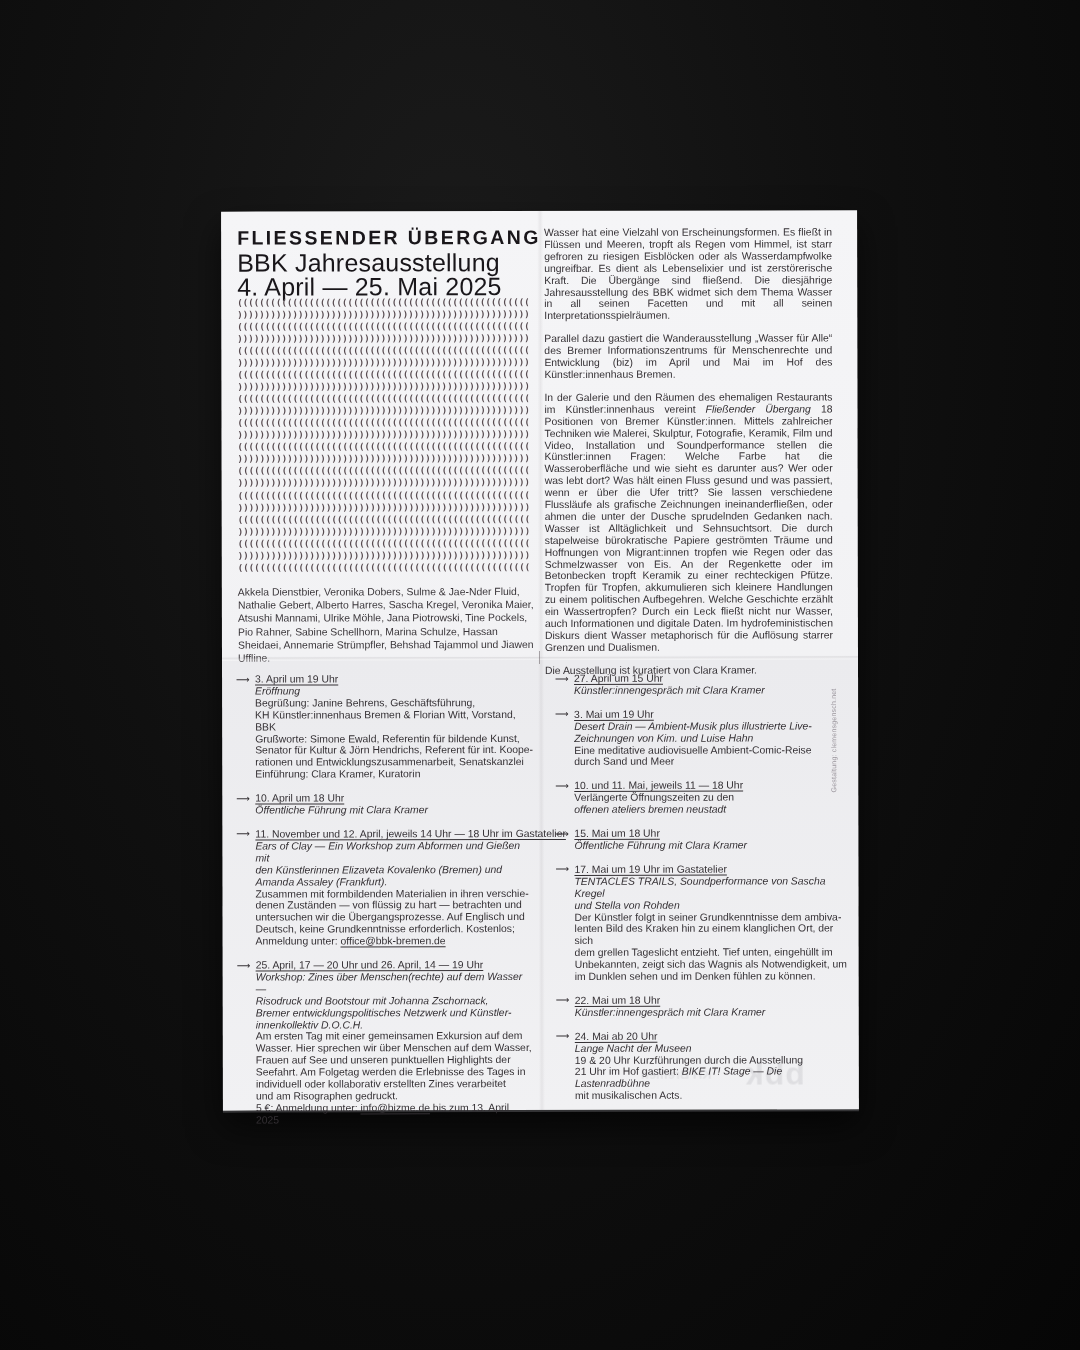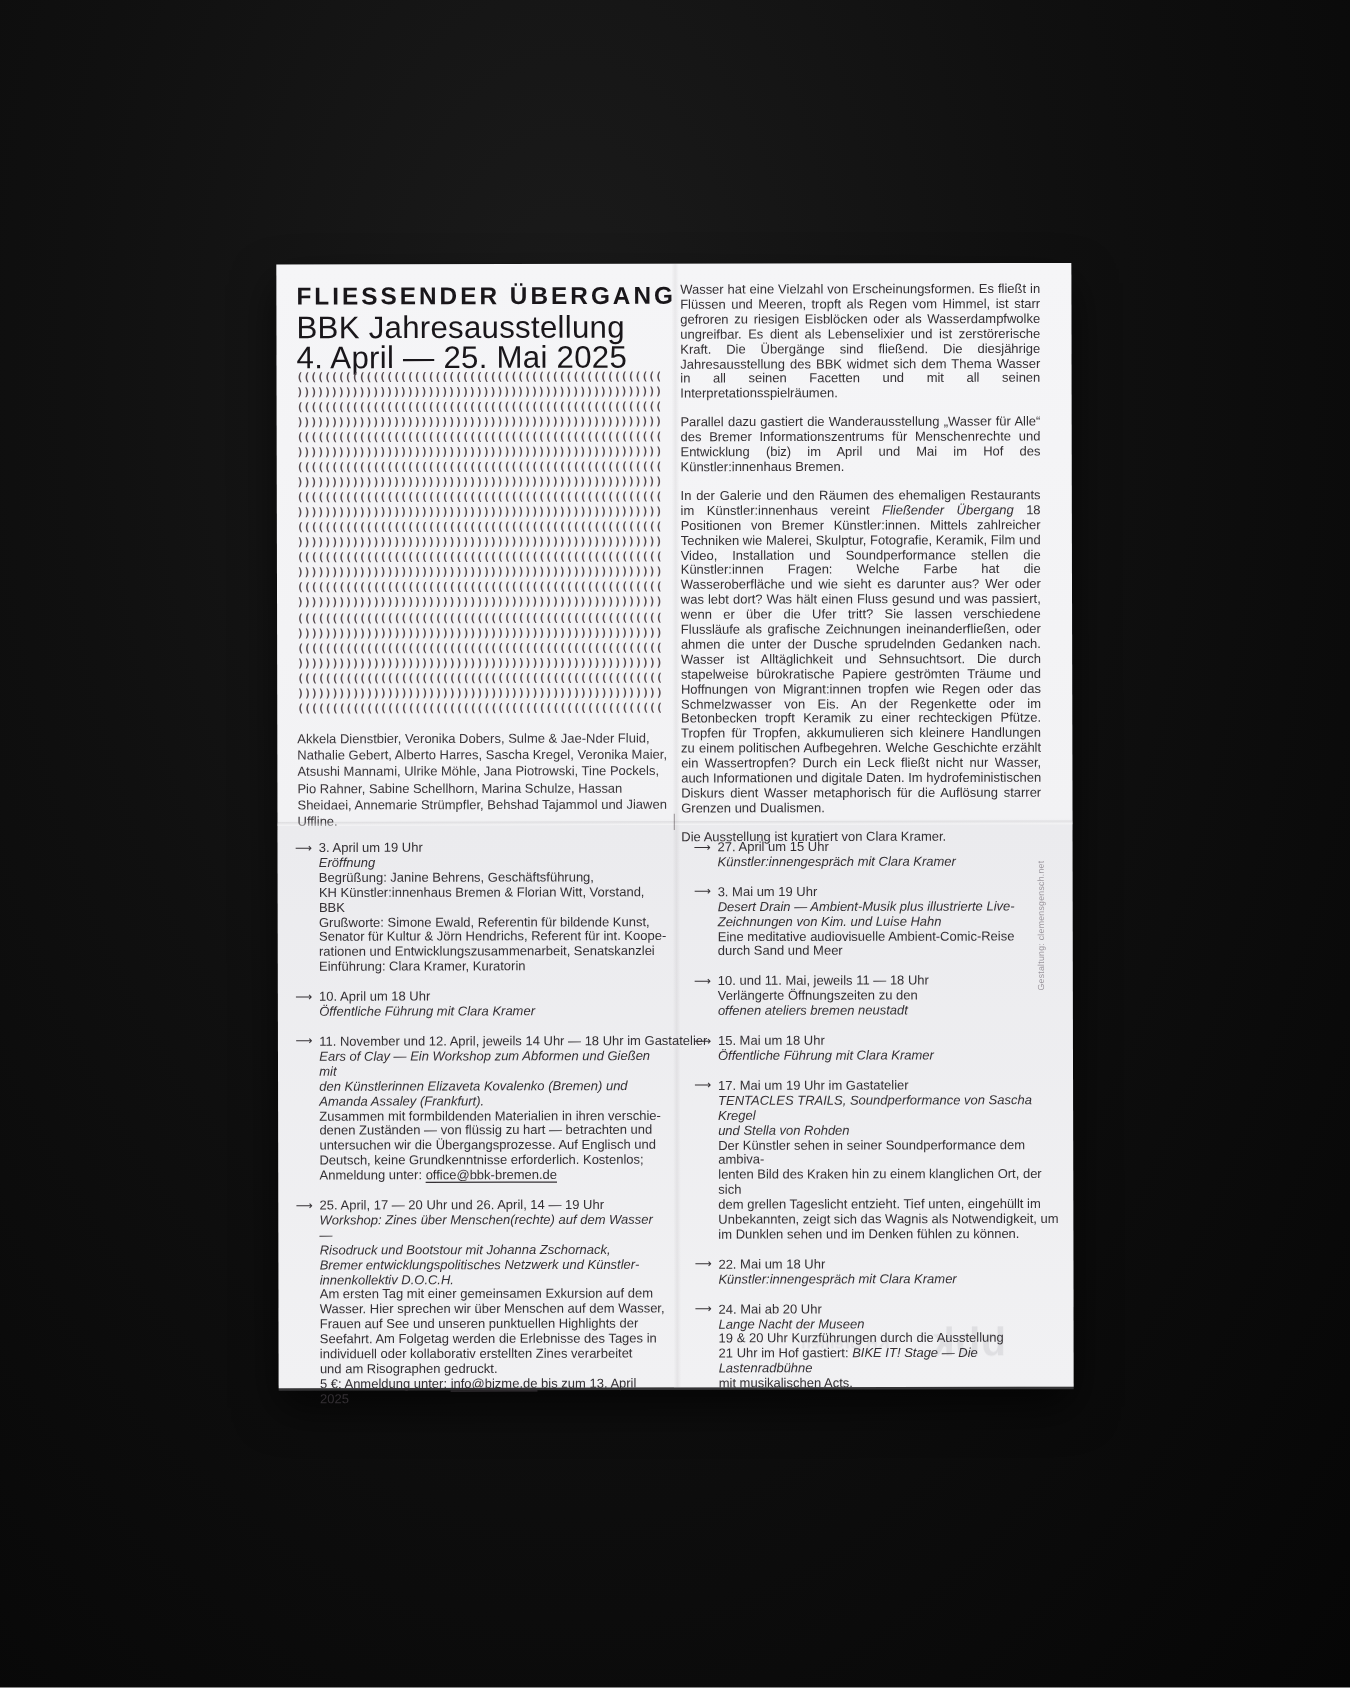--- a/index.html
+++ b/index.html
@@ -38,21 +38,21 @@
   .para{margin:0 0 11px;text-align:justify;font-size:10.4px;line-height:11.9px;color:#343034;}
   .it{font-style:italic;}
   .un{text-decoration:underline;text-underline-offset:1.5px;}
   
   .program{position:absolute;top:462px;width:296px;}
   .program.left{left:16px;}
   .program.right{left:335px;}
   .entry{position:relative;padding-left:17px;margin-bottom:12px;
     font-size:10.4px;line-height:11.9px;color:#343034;}
   .entry-date{white-space:nowrap;}
-  .date-text{text-underline-offset:1.5px;}
+  .date-text{text-decoration:underline;text-underline-offset:1.5px;}
   .arrow{position:absolute;left:-2px;top:-0.5px;font-family:"DejaVu Sans",sans-serif;font-size:9.5px;letter-spacing:-1px;}
   
   .credit{position:absolute;left:608px;top:452px;height:130px;
     writing-mode:vertical-rl;transform:rotate(180deg);
     font-size:7px;letter-spacing:0.2px;color:#9a959c;}
   
   .ghost{position:absolute;transform:scaleX(-1);color:rgba(95,95,108,0.12);
     font-weight:700;filter:blur(0.4px);}
   .ghost-bbk{left:522px;top:845px;font-size:32px;letter-spacing:1px;font-weight:800;}
   .ghost-kh{left:418px;top:856px;font-size:13px;color:rgba(95,95,108,0.10);}
@@ -162,21 +162,21 @@
         <div class="entry-line"><span class="it">offenen ateliers bremen neustadt</span></div>
       </div>
       <div class="entry">
         <div class="entry-date"><span class="arrow">⟶</span><span class="date-text">15. Mai um 18 Uhr</span></div>
         <div class="entry-line"><span class="it">Öffentliche Führung mit Clara Kramer</span></div>
       </div>
       <div class="entry">
         <div class="entry-date"><span class="arrow">⟶</span><span class="date-text">17. Mai um 19 Uhr im Gastatelier</span></div>
         <div class="entry-line"><span class="it">TENTACLES TRAILS, Soundperformance von Sascha Kregel</span></div>
         <div class="entry-line"><span class="it">und Stella von Rohden</span></div>
-        <div class="entry-line"><span>Der Künstler sehen in seiner Soundperformance dem ambiva-</span></div>
+        <div class="entry-line"><span>Der Künstler folgt in seiner Grundkenntnisse dem ambiva-</span></div>
         <div class="entry-line"><span>lenten Bild des Kraken hin zu einem klanglichen Ort, der sich</span></div>
         <div class="entry-line"><span>dem grellen Tageslicht entzieht. Tief unten, eingehüllt im</span></div>
         <div class="entry-line"><span>Unbekannten, zeigt sich das Wagnis als Notwendigkeit, um</span></div>
         <div class="entry-line"><span>im Dunklen sehen und im Denken fühlen zu können.</span></div>
       </div>
       <div class="entry">
         <div class="entry-date"><span class="arrow">⟶</span><span class="date-text">22. Mai um 18 Uhr</span></div>
         <div class="entry-line"><span class="it">Künstler:innengespräch mit Clara Kramer</span></div>
       </div>
       <div class="entry">

